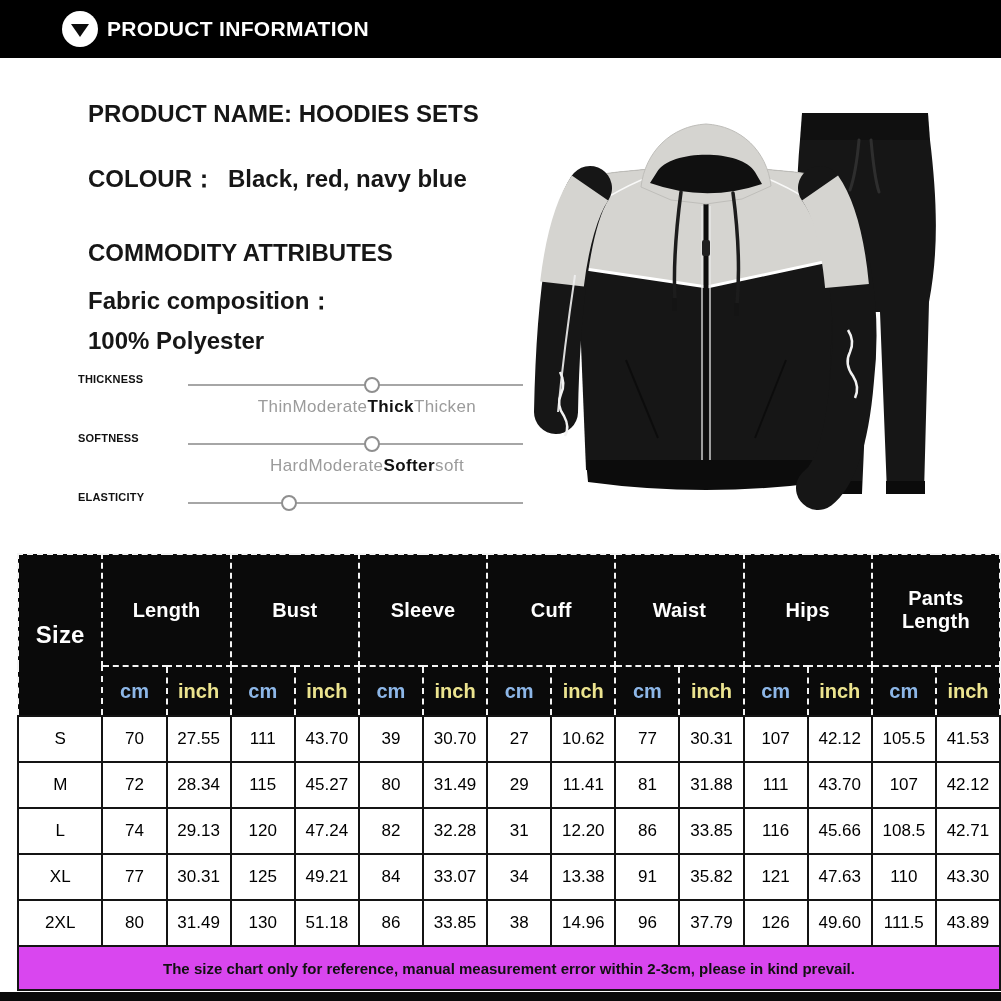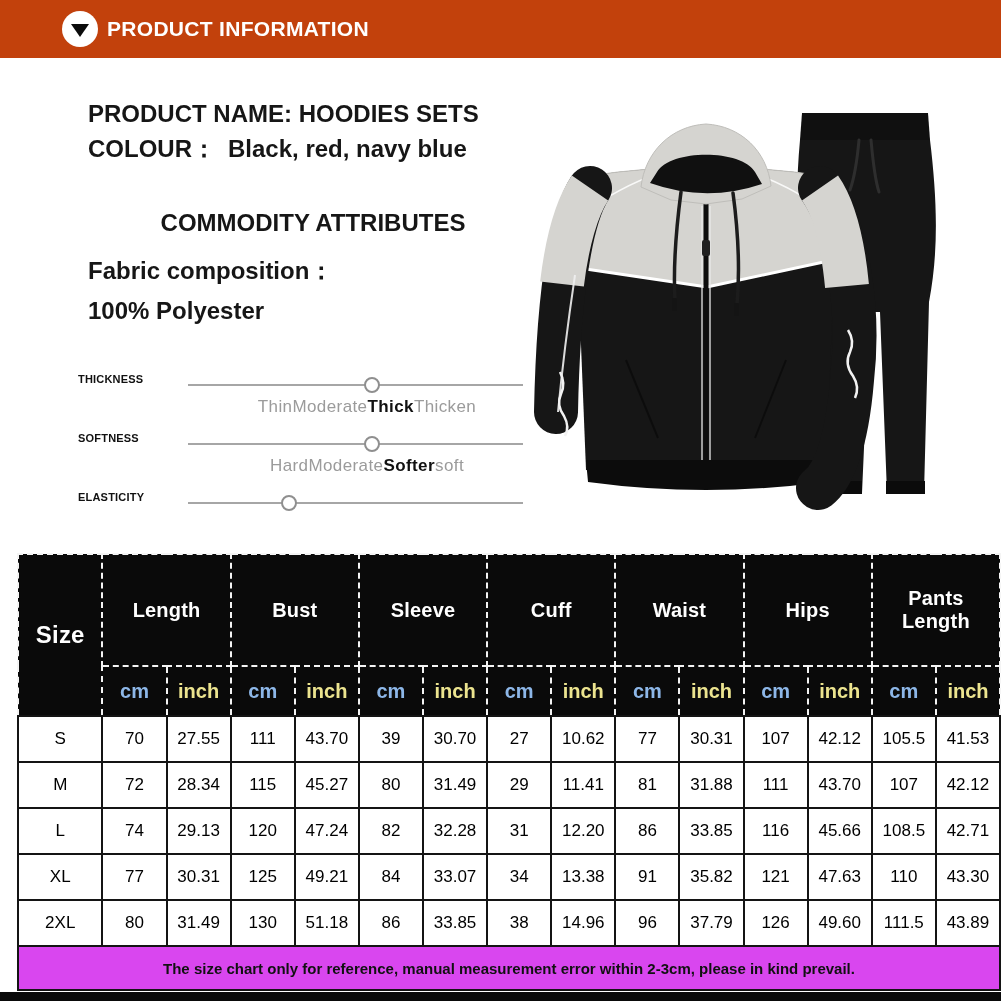--- a/index.html
+++ b/index.html
@@ -3,36 +3,36 @@
 <meta charset="utf-8">
 <style>
   * { box-sizing: border-box; }
   html, body { margin: 0; padding: 0; background: #fff; }
   .page {
     position: relative; width: 1001px; height: 1001px; background: #fff;
     font-family: "Liberation Sans", sans-serif; overflow: hidden; color: #141414;
   }
 
   
-  .topbar { position: absolute; top: 0; left: 0; width: 100%; height: 58px; background: #c2410c; }
+  .topbar { position: absolute; top: 0; left: 0; width: 100%; height: 58px; background: #000000; }
   .topbar-icon {
     position: absolute; left: 62px; top: 11px; width: 36px; height: 36px;
     background: #fff; border-radius: 50%; display: flex; align-items: center; justify-content: center;
   }
   .tri { width: 0; height: 0; border-left: 9px solid transparent; border-right: 9px solid transparent; border-top: 13px solid #0b0b0b; margin-top: 3px; }
   .topbar-title { position: absolute; left: 107px; top: 0; line-height: 58px; color: #fff; font-size: 21px; font-weight: bold; letter-spacing: 0.3px; }
   .topbar-new { position: absolute; right: 72px; top: 0; line-height: 58px; color: #fff; font-size: 20px; font-weight: normal; margin-top: 40px; }
 
   
   .info { position: absolute; left: 88px; top: 100px; width: 450px; }
   .info p { font-size: 24px; font-weight: bold; color: #161616; }
-  .p-name  { margin: 0 0 5px; }
+  .p-name  { margin: 0 0 35px; }
   .p-colour{ margin: 0 0 44px; }
   .p-colour .colour-value { margin-left: 12px; }
-  .p-attr  { margin: 0 0 18px; text-align: center; }
+  .p-attr  { margin: 0 0 18px; }
   .p-fab   { margin: 0 0 10px; }
   .p-poly  { margin: 0; }
 
   
   .sliders { position: absolute; left: 78px; top: 371px; width: 480px; }
   .slider-row { position: relative; height: 59px; }
   .slider-name { position: absolute; left: 0; top: 2px; font-size: 11px; font-weight: bold; color: #111; letter-spacing: 0.2px; }
   .slider-track { position: absolute; left: 110px; top: 13px; width: 335px; height: 2px; background: #a6a6a6; }
   .slider-knob {
     position: absolute; top: -7px; width: 16px; height: 16px; background: #fff;

